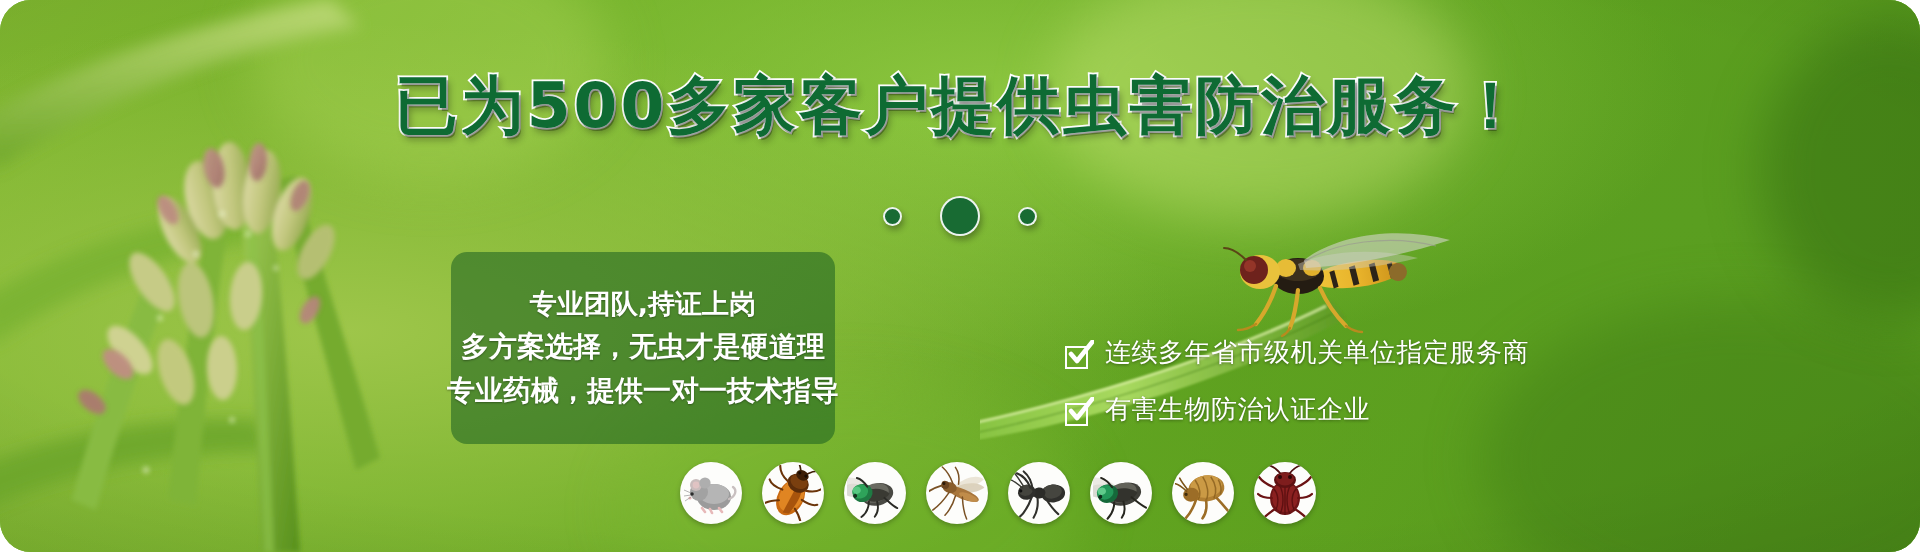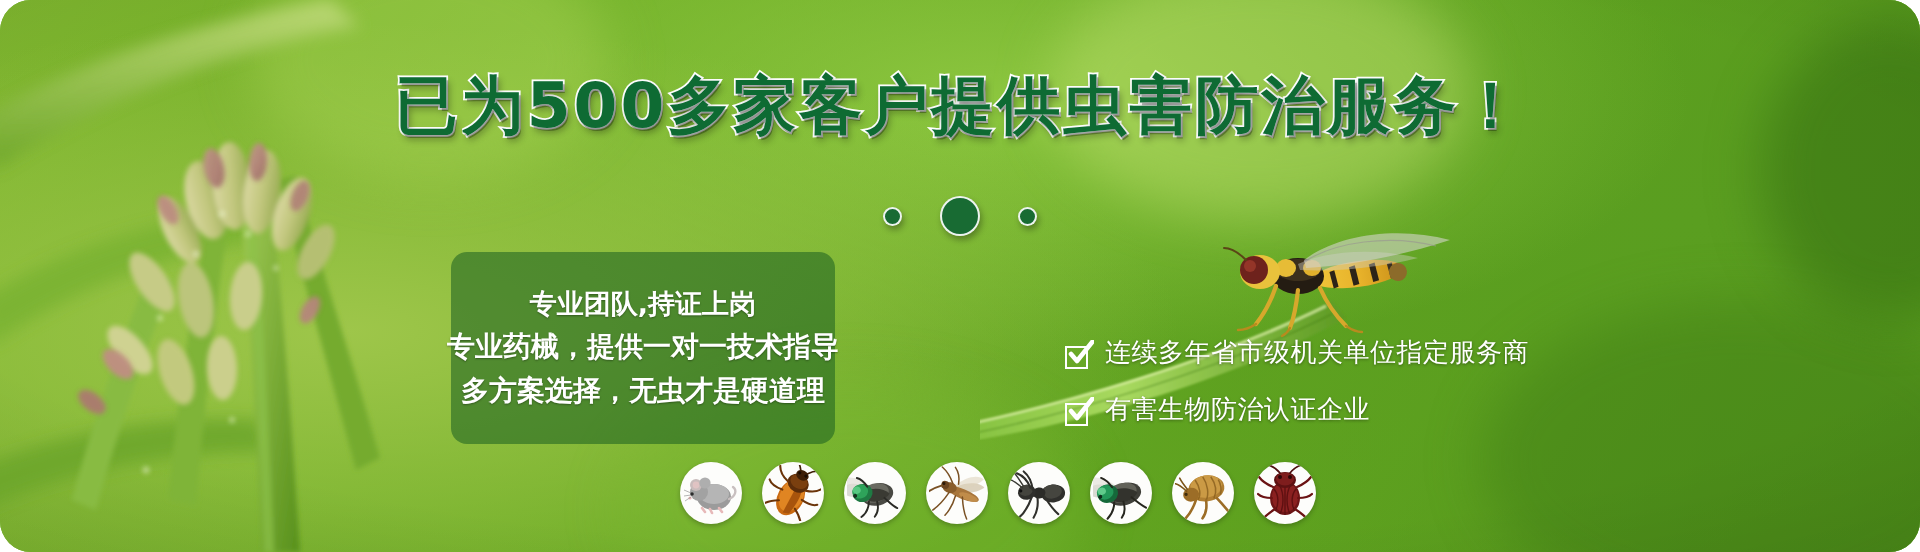--- a/index.html
+++ b/index.html
@@ -328,22 +328,22 @@
   </div>
 
   <div class="dots">
     <span class="dot dot-sm"></span>
     <span class="dot dot-lg"></span>
     <span class="dot dot-sm"></span>
   </div>
 
   <div class="panel">
     <div class="panel-line panel-line-1">专业团队,持证上岗</div>
+    <div class="panel-line panel-line-2">多方案选择，无虫才是硬道理</div>
     <div class="panel-line panel-line-3">专业药械，提供一对一技术指导</div>
-    <div class="panel-line panel-line-2">多方案选择，无虫才是硬道理</div>
   </div>
 
   <div class="checklist">
 
     <div class="check-row">
       <span class="check-box">
         <span class="sq"></span>
         <svg class="tick" viewBox="0 0 26 26" xmlns="http://www.w3.org/2000/svg">
           <path d="M3,14 L9,21 L25,1" stroke="#ffffff" stroke-width="4.6" fill="none" stroke-linecap="round" stroke-linejoin="round"></path>
         </svg>

